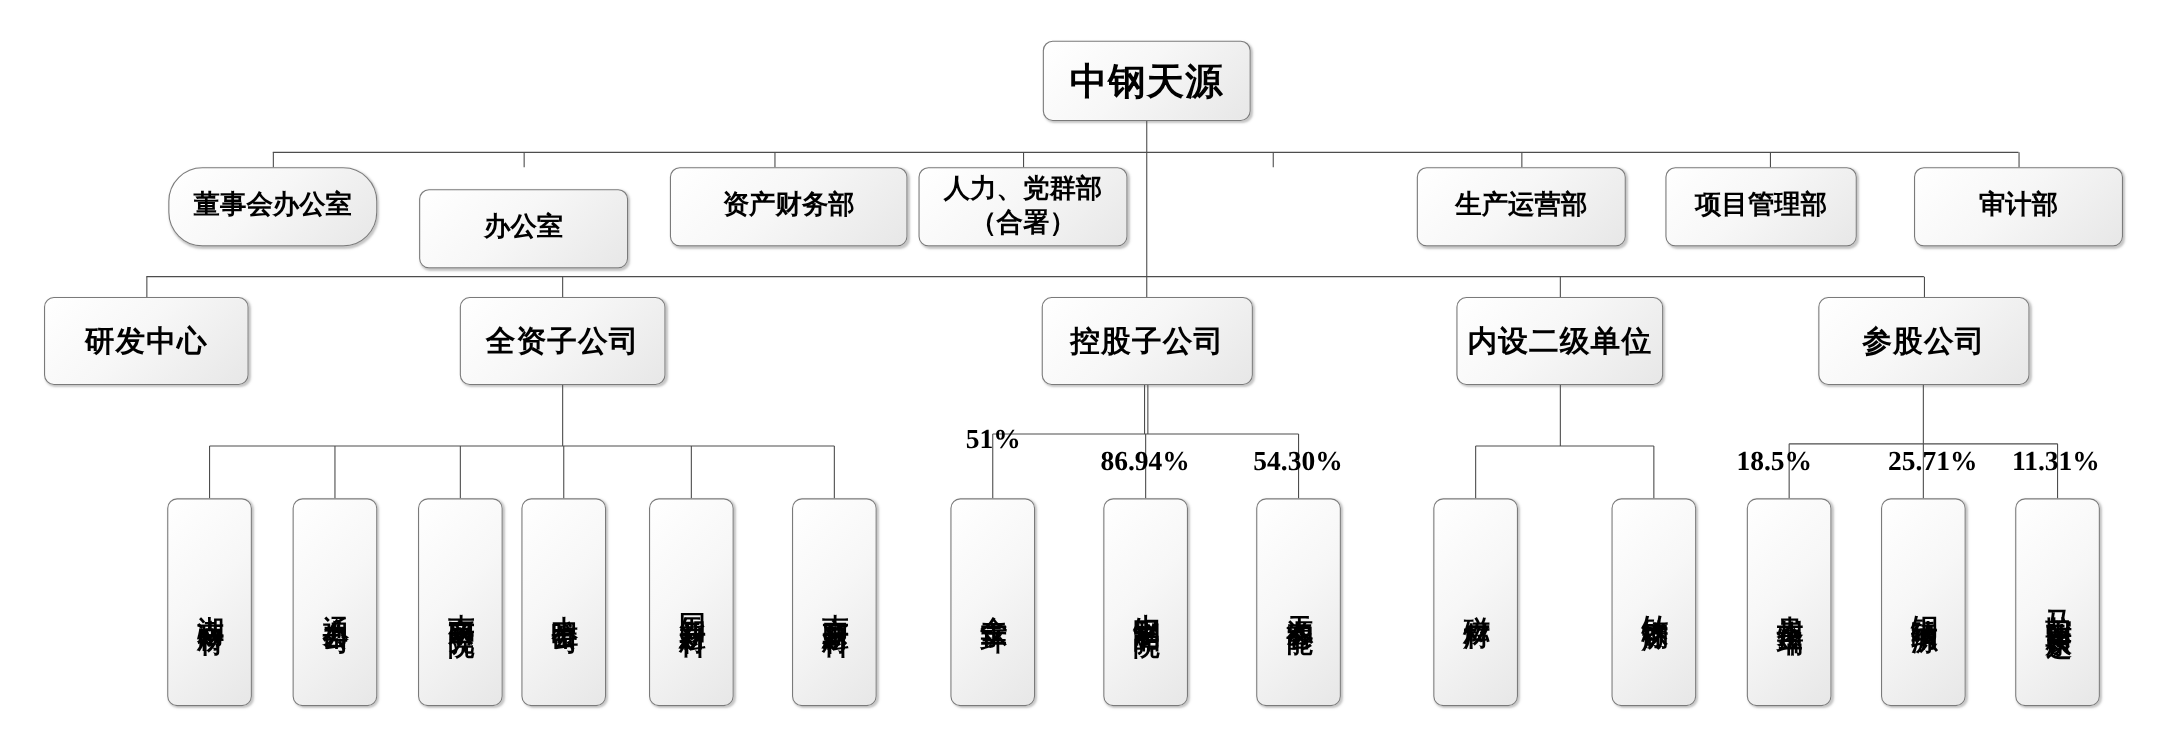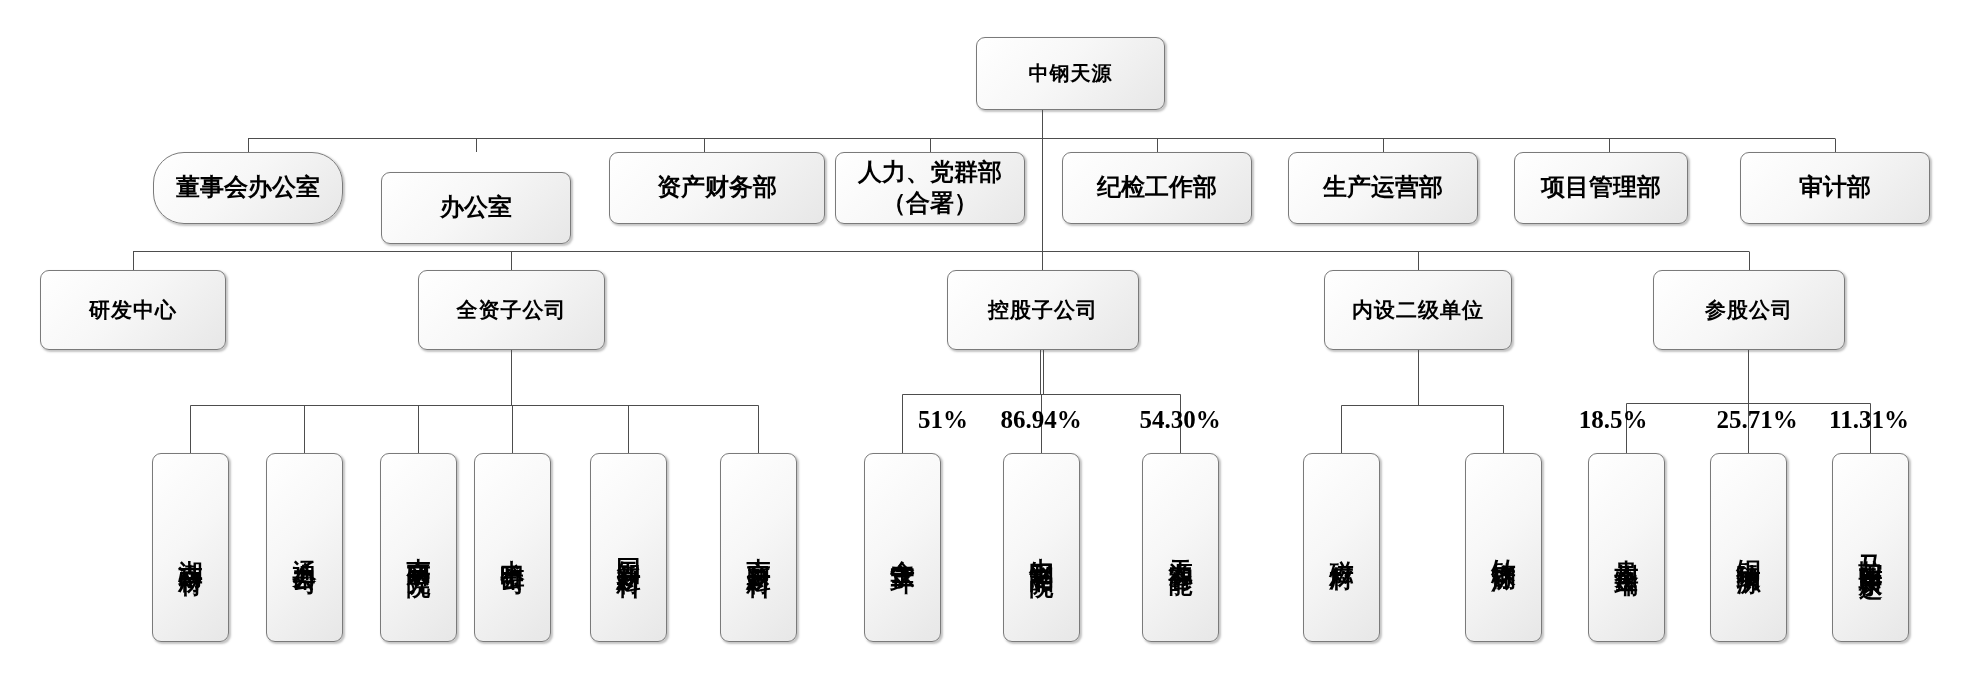--- a/index.html
+++ b/index.html
@@ -7,23 +7,23 @@
   #canvas{position:relative;width:1968px;height:682px;background:#ffffff;overflow:hidden;}
   #lines{position:absolute;left:0;top:0;width:1968px;height:682px;}
   .node{
     position:absolute;box-sizing:border-box;
     border:1px solid #7a7a7a;border-radius:9px;
     background:linear-gradient(135deg,#ffffff 0%,#f7f7f7 45%,#e7e7e7 100%);
     box-shadow:1.5px 1.5px 2px rgba(90,90,90,0.35);
     display:flex;align-items:center;justify-content:center;
     font-weight:700;color:#000;text-align:center;white-space:pre-line;
   }
-  .lv1{font-size:20px;letter-spacing:1px;margin-left:28px;}
+  .lv1{font-size:34px;letter-spacing:1px;}
   .lv2{font-size:24px;line-height:1.3;}
-  .lv3{font-size:21px;letter-spacing:1px;}
+  .lv3{font-size:27px;letter-spacing:1px;}
   .leaf{writing-mode:vertical-rl;text-orientation:upright;font-size:24px;letter-spacing:4px;}
   .stake{position:absolute;font-weight:700;font-size:25px;color:#000;text-align:center;width:130px;}
 </style>
 </head>
 <body>
 
 <div id="canvas">
 
   <svg id="lines" viewBox="0 0 1968 682" xmlns="http://www.w3.org/2000/svg" stroke="#4d4d4d" stroke-width="1">
 
@@ -73,39 +73,38 @@
     <line x1="1870.5" y1="403.5" x2="1870.5" y2="453"></line>
   </svg>
 
   <div class="node lv1" style="left:948px;top:37px;width:189px;height:73px;">中钢天源</div>
 
   <div class="node lv2" style="left:153px;top:152px;width:190px;height:72px;border-radius:31px;">董事会办公室</div>
   <div class="node lv2" style="left:381px;top:152px;width:190px;height:72px;margin-top:20px;">办公室</div>
   <div class="node lv2" style="left:609px;top:152px;width:216px;height:72px;">资产财务部</div>
   <div class="node lv2" style="left:835px;top:152px;width:190px;height:72px;">人力、党群部
 （合署）</div>
-  <div class="node lv2" style="left:1062px;top:152px;width:190px;height:72px;">纪检工作部</div>
   <div class="node lv2" style="left:1288px;top:152px;width:190px;height:72px;">生产运营部</div>
   <div class="node lv2" style="left:1514px;top:152px;width:174px;height:72px;">项目管理部</div>
   <div class="node lv2" style="left:1740px;top:152px;width:190px;height:72px;">审计部</div>
 
   <div class="node lv3" style="left:40px;top:270px;width:186px;height:80px;">研发中心</div>
   <div class="node lv3" style="left:418px;top:270px;width:187px;height:80px;">全资子公司</div>
   <div class="node lv3" style="left:947px;top:270px;width:192px;height:80px;">控股子公司</div>
   <div class="node lv3" style="left:1324px;top:270px;width:188px;height:80px;font-family:Liberation Serif, serif;">内设二级单位</div>
   <div class="node lv3" style="left:1653px;top:270px;width:192px;height:80px;">参股公司</div>
 
   <div class="node leaf" style="left:152px;top:453px;width:77px;height:189px;">湖南特材</div>
   <div class="node leaf" style="left:266px;top:453px;width:77px;height:189px;">通力公司</div>
   <div class="node leaf" style="left:380px;top:453px;width:77px;height:189px;">南京研究院</div>
   <div class="node leaf" style="left:474px;top:453px;width:77px;height:189px;">中唯公司</div>
   <div class="node leaf" style="left:590px;top:453px;width:77px;height:189px;">国知新材料</div>
   <div class="node leaf" style="left:720px;top:453px;width:77px;height:189px;">南京新材料</div>
 
-  <div class="stake" style="left:838px;top:406px;text-align:right;">51%</div>
+  <div class="stake" style="left:838px;top:386px;">51%</div>
   <div class="stake" style="left:976px;top:406px;">86.94%</div>
   <div class="stake" style="left:1115px;top:406px;">54.30%</div>
   <div class="node leaf" style="left:864px;top:453px;width:77px;height:189px;">金宁三环</div>
   <div class="node leaf" style="left:1003px;top:453px;width:77px;height:189px;">中钢制品院</div>
   <div class="node leaf" style="left:1142px;top:453px;width:77px;height:189px;">天源智能</div>
 
   <div class="node leaf" style="left:1303px;top:453px;width:77px;height:189px;">磁材厂</div>
   <div class="node leaf" style="left:1465px;top:453px;width:77px;height:189px;">钕铁硼厂</div>
 
   <div class="stake" style="left:1548px;top:406px;">18.5%</div>

